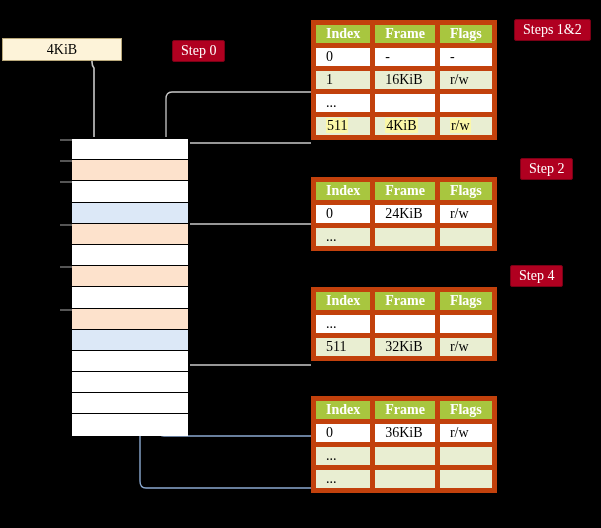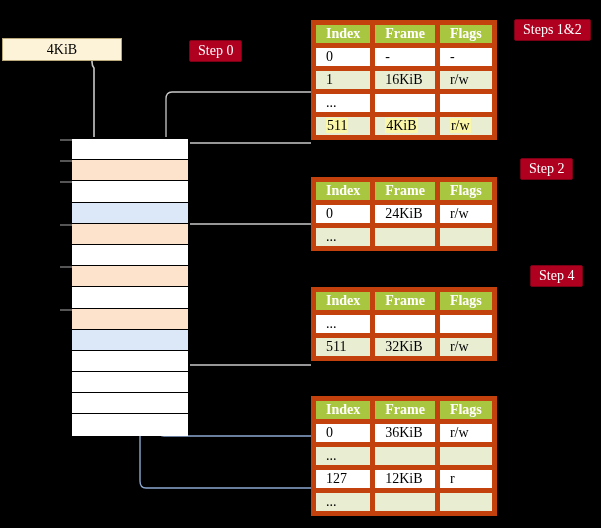--- a/index.html
+++ b/index.html
@@ -54,23 +54,23 @@
   tr.r-tint td{background:#e9eed2;}
   tr.r-hl td{background:#e9eed2;}
   tr.r-hl td span.hl{background:#fbf7a8;padding:0 1px;}
 
   #tbl1{left:311px;top:20px;}
   #tbl2{left:311px;top:177px;}
   #tbl3{left:311px;top:287px;}
   #tbl4{left:311px;top:396px;}
 
   #badge-s12{left:514px;top:19px;font-family:Liberation Serif, serif;}
-  #badge-s0{left:189px;top:40px;}
+  #badge-s0{left:172px;top:40px;}
   #badge-s3{left:520px;top:158px;}
-  #badge-s4{left:530px;top:265px;}
+  #badge-s4{left:510px;top:265px;}
 
   
   #wires{left:0;top:0;width:601px;height:528px;pointer-events:none;}
 </style>
 </head>
 <body>
 
 <svg class="abs" id="wires" viewBox="0 0 601 528">
   <defs>
     <marker id="ar-gray-down" markerWidth="9" markerHeight="9" refX="4.5" refY="7.5" orient="auto" markerUnits="userSpaceOnUse">
@@ -230,24 +230,19 @@
       <tr class="r-white">
         <td class="c-idx">0</td>
         <td class="c-frm">36KiB</td>
         <td class="c-flg">r/w</td>
       </tr>
       <tr class="r-tint">
         <td class="c-idx">...</td>
         <td class="c-frm"></td>
         <td class="c-flg"></td>
       </tr>
-      <tr class="r-white">
-        <td class="c-idx">127</td>
-        <td class="c-frm">12KiB</td>
-        <td class="c-flg">r</td>
-      </tr>
       <tr class="r-tint">
         <td class="c-idx">...</td>
         <td class="c-frm"></td>
         <td class="c-flg"></td>
       </tr>
     </tbody>
   </table>
 
 </body></html>

